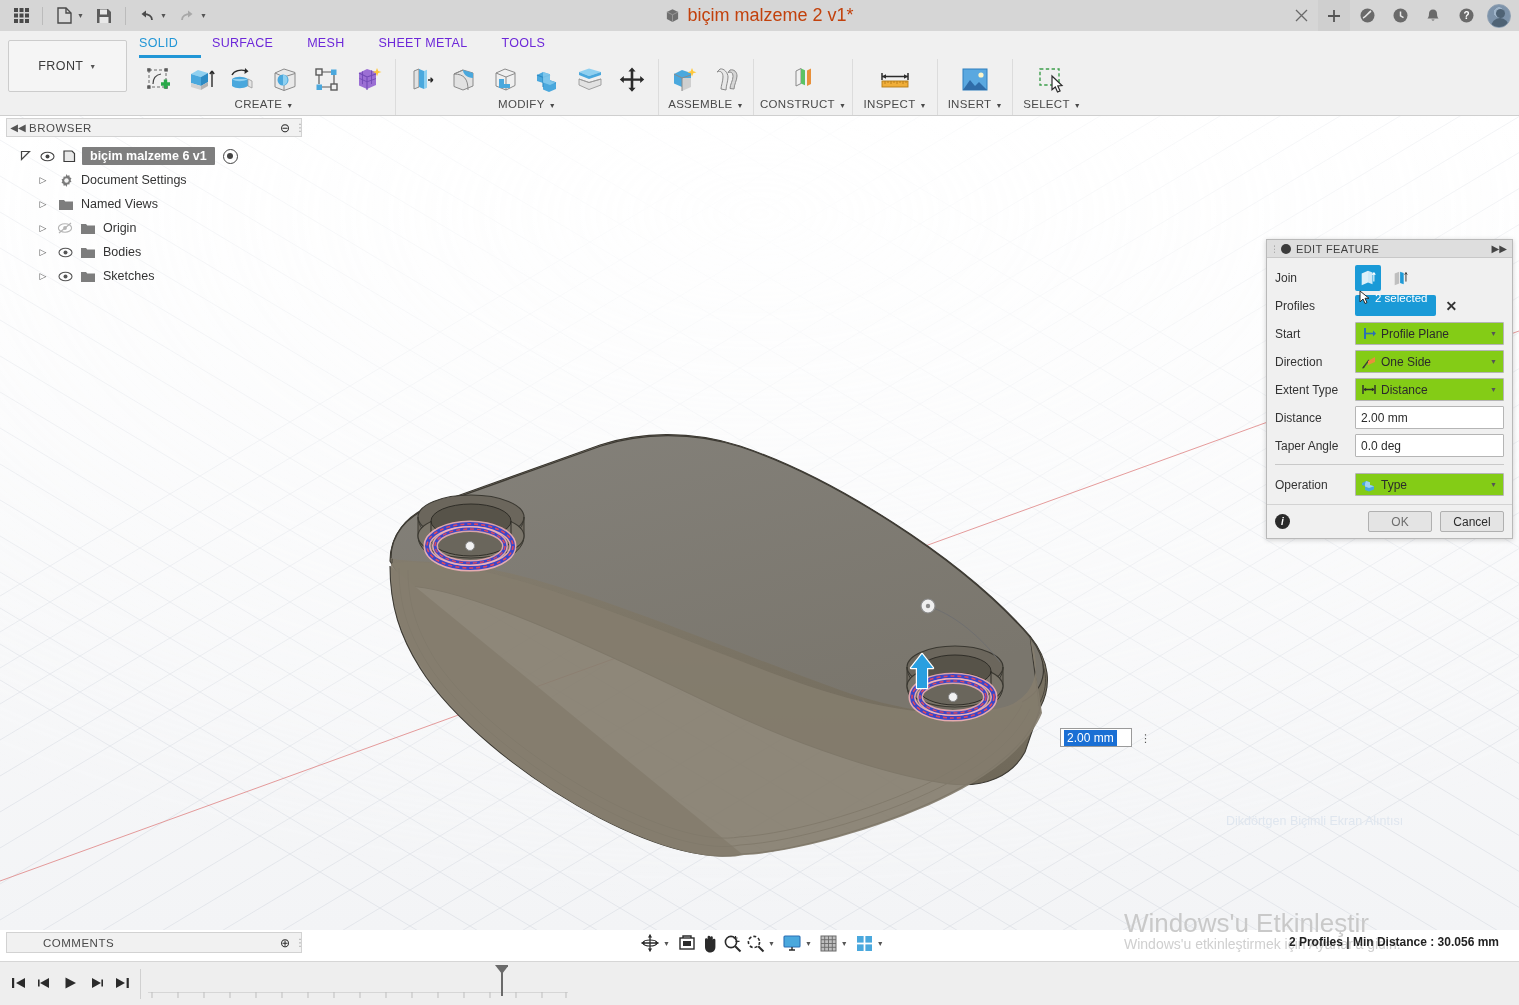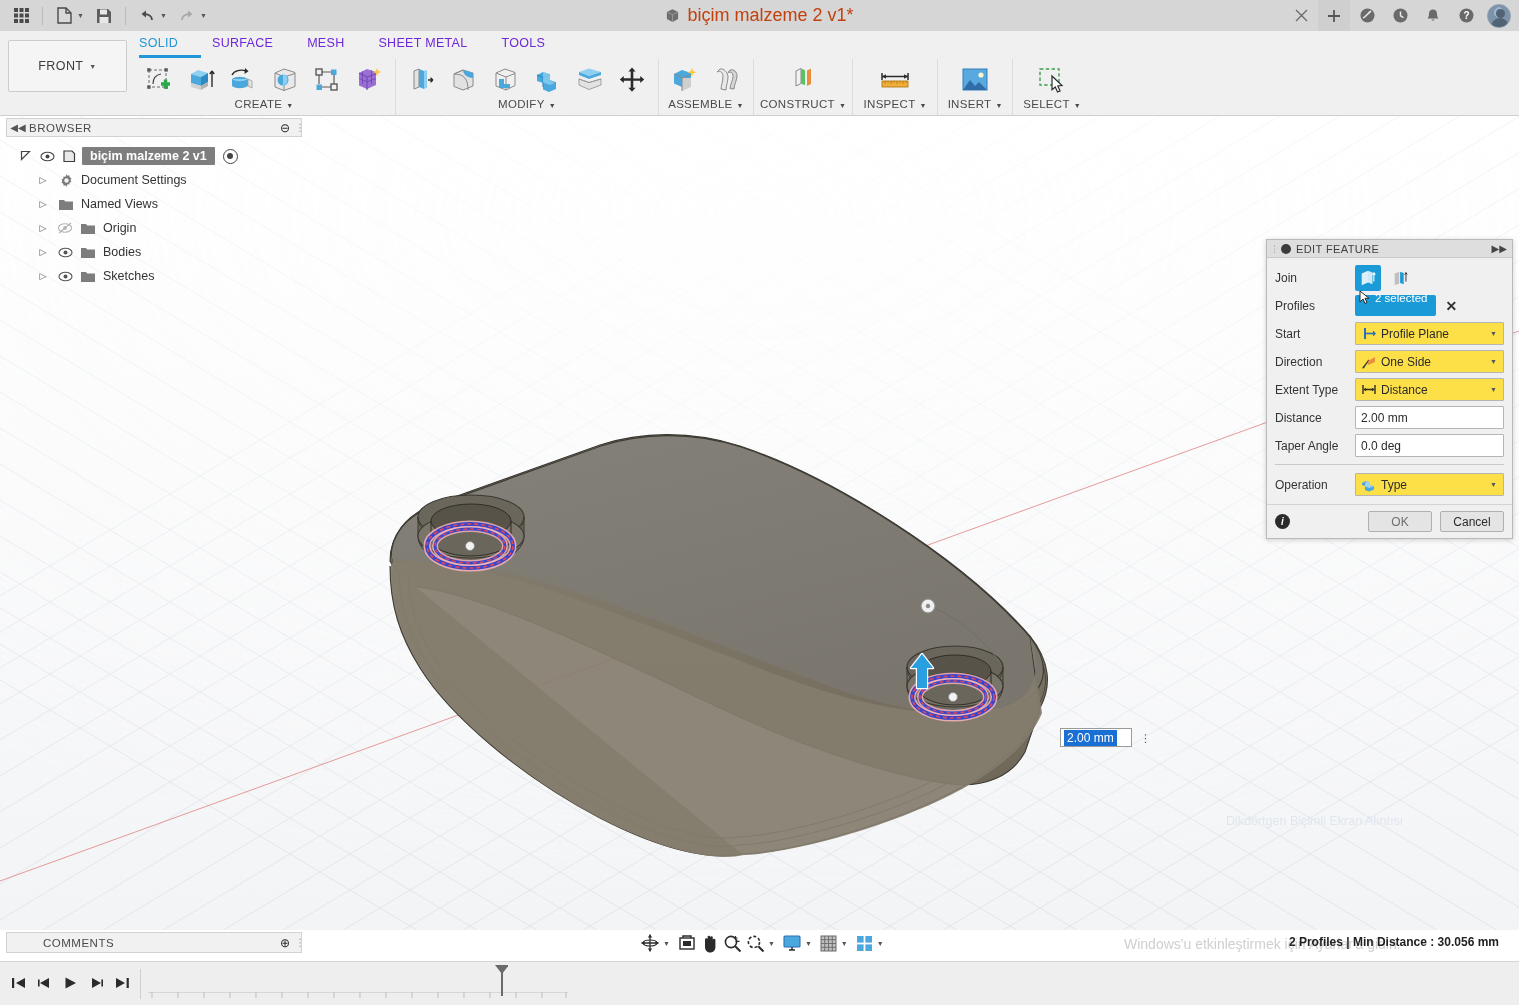--- a/index.html
+++ b/index.html
@@ -106,21 +106,21 @@
   .frow { display:flex; align-items:center; height:25px; margin-bottom:3px; }
   .flabel { width:80px; font-size:12px; color:#333; }
   .fctl { flex:1; }
   .typebtn { width:26px; height:26px; display:inline-flex; align-items:center;
      justify-content:center; cursor:pointer; border-radius:2px; margin-right:4px;}
   .typebtn.sel { background:#1a9ad7; }
   .selbadge { display:inline-flex; align-items:center; background:#1a9ad7; color:#fff;
      height:21px; padding:0 9px 16px 4px; border-radius:2px; cursor:pointer; font-size:11.5px;}
   .selbadge .cur { margin-right:4px; }
   .clearx { color:#333; font-size:14px; margin-left:9px; cursor:pointer; font-weight:bold;}
-  .combo { display:flex; align-items:center; height:23px; background:#fde047;
+  .combo { display:flex; align-items:center; height:23px; background:#84cc16;
      border:1px solid #b5b5b5; border-radius:1px; cursor:pointer; padding:0 2px 0 4px;}
   .combo .cico { width:18px; display:flex; align-items:center; justify-content:center;}
   .combo .ctext { flex:1; font-size:12px; color:#2b2b2b; padding-left:3px;}
   .combo .carw { font-size:7px; color:#555; padding-right:4px;}
   .txtin { height:23px; background:#fff; border:1px solid #b5b5b5; border-radius:1px;
      display:flex; align-items:center; padding-left:5px; font-size:12px; color:#2b2b2b;
      cursor:text;}
   .dlg-div { height:1px; background:#c9c9c9; margin:6px 0 7px 0; }
   .dlg-ftr { display:flex; align-items:center; height:34px; border-top:1px solid #d3d3d3;
      padding:0 8px; background:#f0f0f0;}
@@ -737,21 +737,21 @@
         <svg width="15" height="11" viewBox="0 0 15 11">
             <ellipse cx="7.5" cy="5.5" rx="6.5" ry="4.3" fill="none" stroke="#444" stroke-width="1.1"></ellipse>
             <circle cx="7.5" cy="5.5" r="2" fill="#444"></circle>
           </svg>
       </span>
       <span class="ico">
         <svg width="15" height="13" viewBox="0 0 15 13">
             <path d="M1 3.5 L1 11.5 L11.5 11.5 L11.5 3.5 L9 1 L1 1 Z" fill="#e9e9e9" stroke="#3b3b3b" stroke-width="1.2"></path>
           </svg>
       </span>
-      <span class="lbl">biçim malzeme 2 v1</span>
+      <span class="lbl">biçim malzeme 6 v1</span>
       <span class="root-dot">
           <i></i>
         </span>
     </div>
 
     <div class="trow" style="padding-left:18px">
       <span class="arrow">▷</span>
       <span class="ico">
         <svg width="15" height="15" viewBox="0 0 16 16">
             <path d="M8 1l1 1.9 2.1-.4.3 2.1 1.9 1-1 1.8 1 1.8-1.9 1-.3 2.1-2.1-.4L8 15l-1-1.9-2.1.4-.3-2.1-1.9-1 1-1.8-1-1.8 1.9-1 .3-2.1 2.1.4z" fill="#7a7a7a"></path>
@@ -960,20 +960,21 @@
     </div>
 
     <div class="dlg-ftr">
       <span class="info-i">i</span>
       <div style="flex:1"></div>
       <div class="dbtn">OK</div>
       <div class="dbtn enabled">Cancel</div>
     </div>
   </div>
 
+  <div class="watermark1">Windows'u Etkinleştir</div>
   <div class="watermark2">Windows'u etkinleştirmek için Ayarlar'a gidin.</div>
   <div class="status-text">2 Profiles | Min Distance : 30.056 mm</div>
 
   <div class="navbar">
     <div class="nv">
       <svg width="20" height="20" viewBox="0 0 20 20">
         <path d="M10 1.5v17M1.5 10h17" stroke="#2b2b2b" stroke-width="1.3"></path>
         <path d="M10 1.5l-2.2 3h4.4zM10 18.5l-2.2-3h4.4zM1.5 10l3-2.2v4.4zM18.5 10l-3-2.2v4.4z" fill="#2b2b2b"></path>
         <ellipse cx="10" cy="10" rx="7" ry="3" fill="none" stroke="#2b2b2b" stroke-width="1.1"></ellipse>
         </svg>

